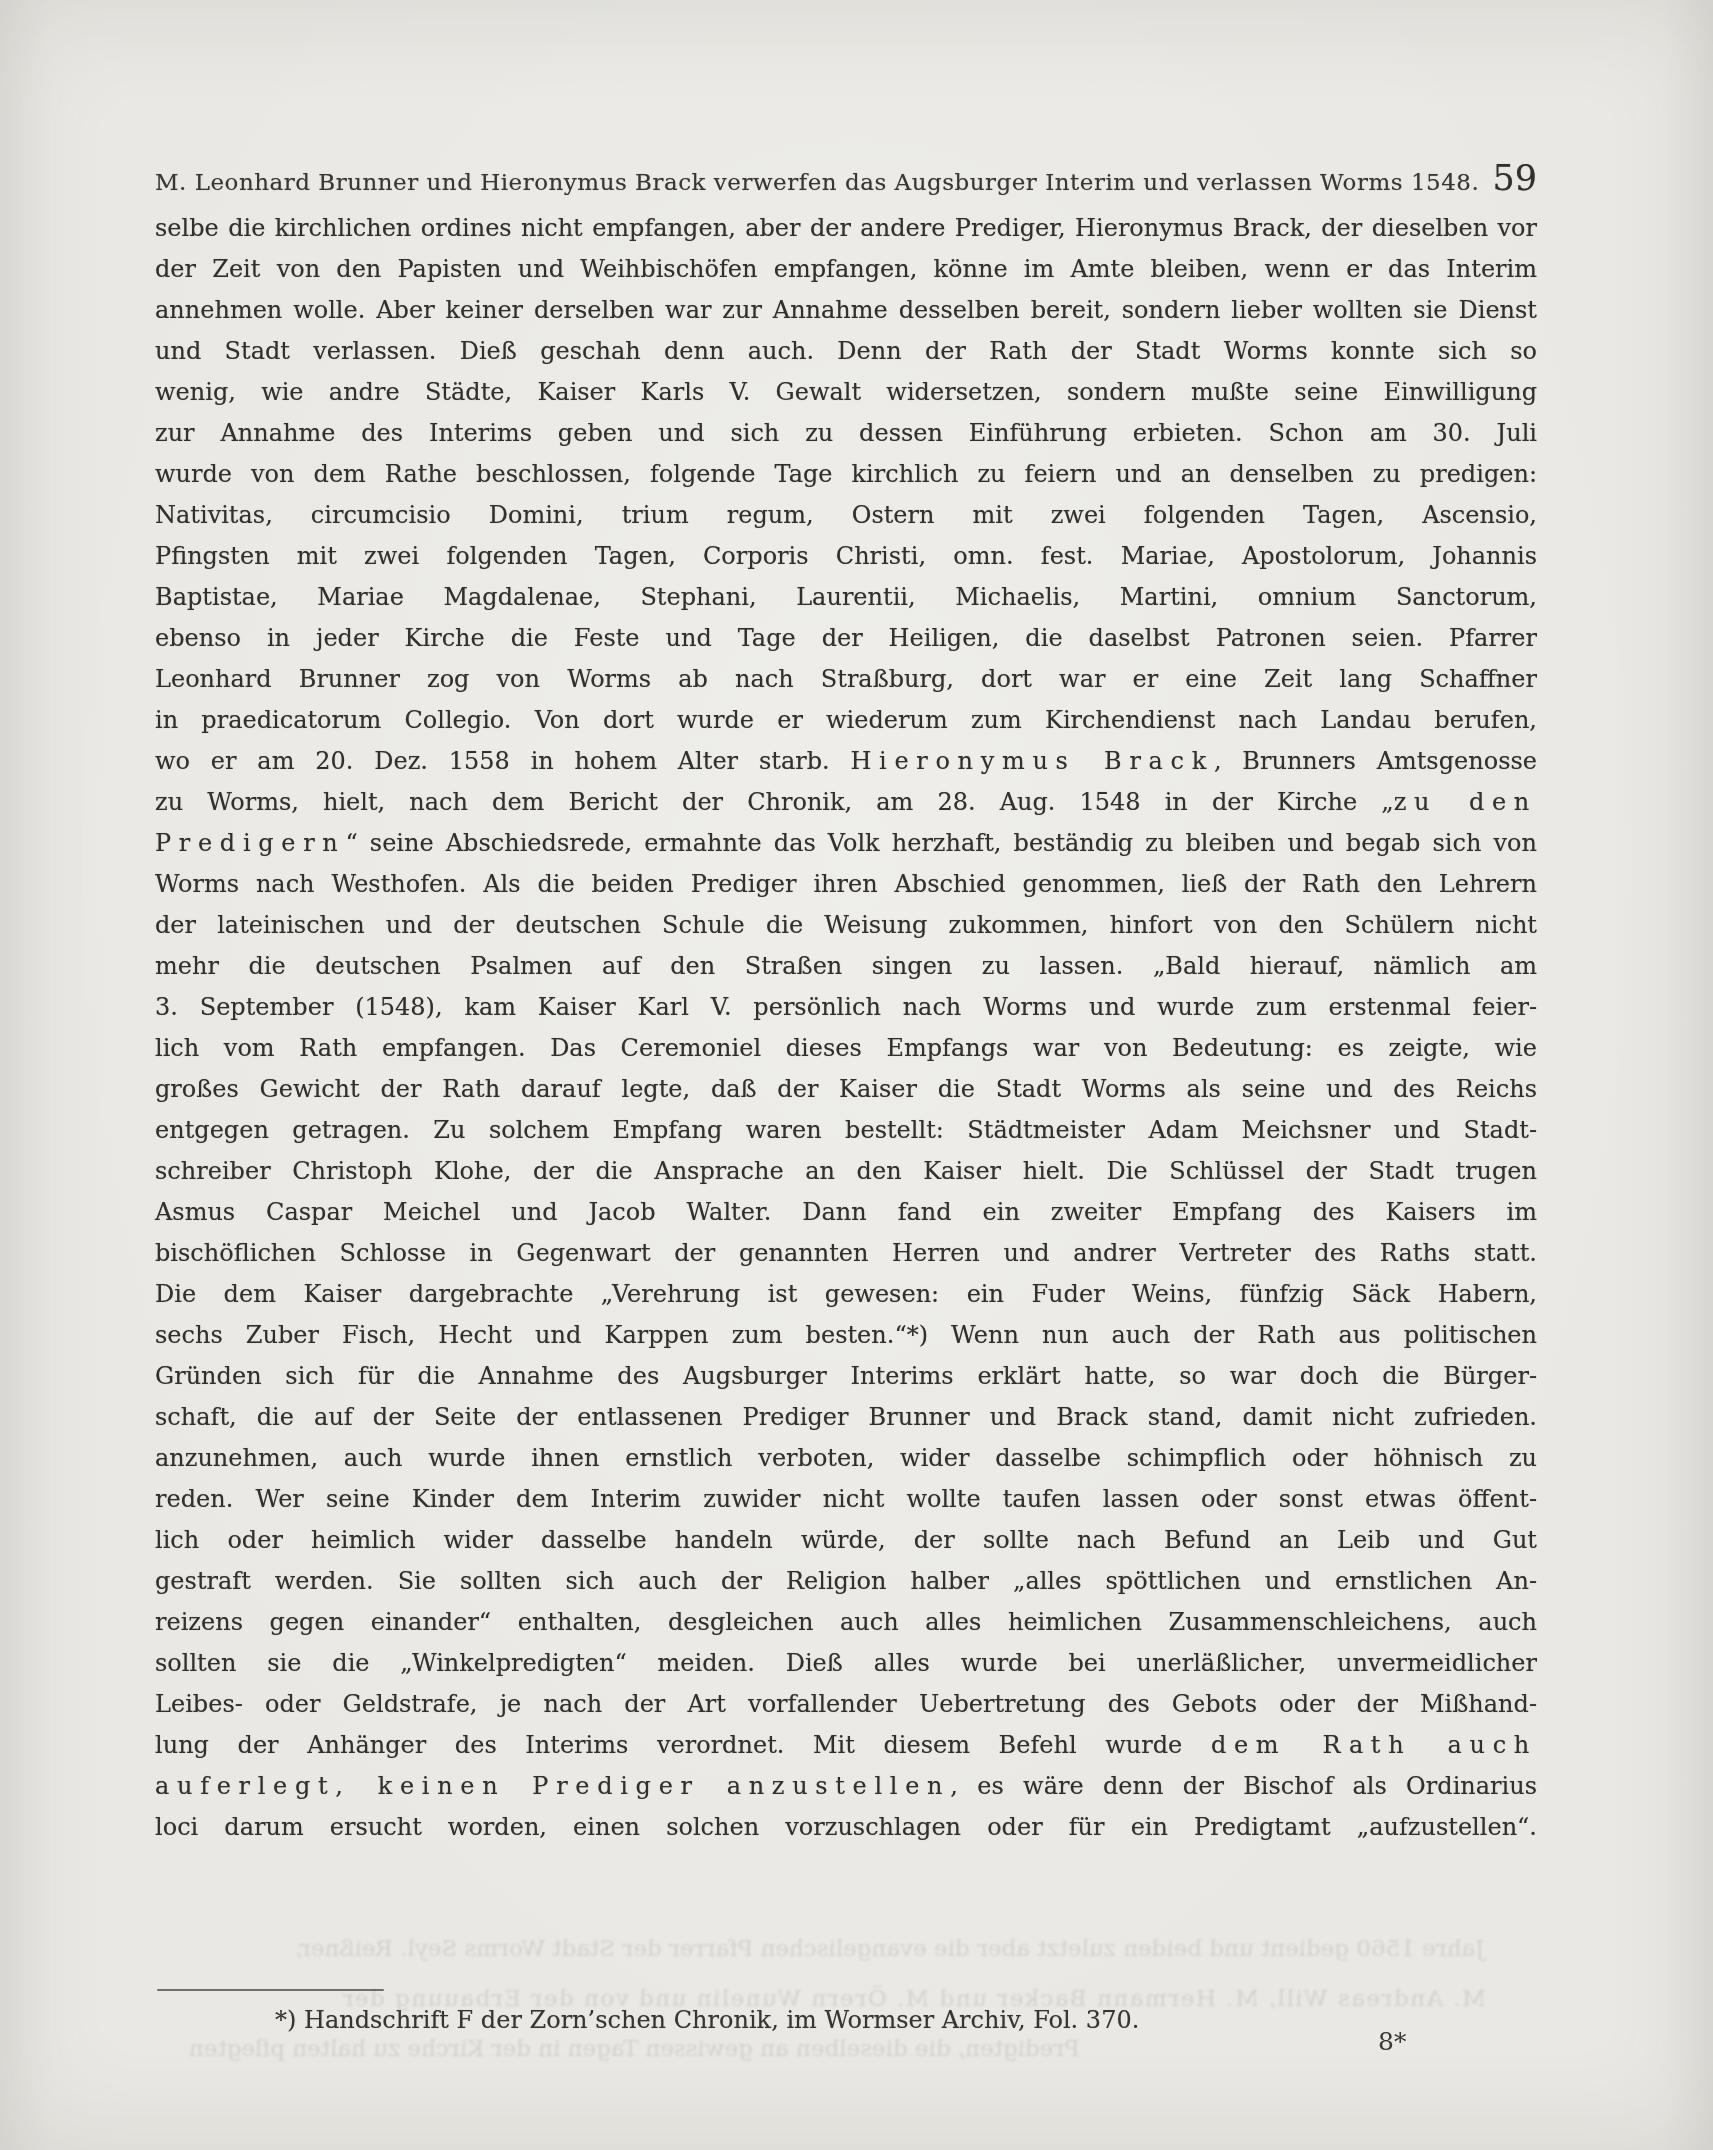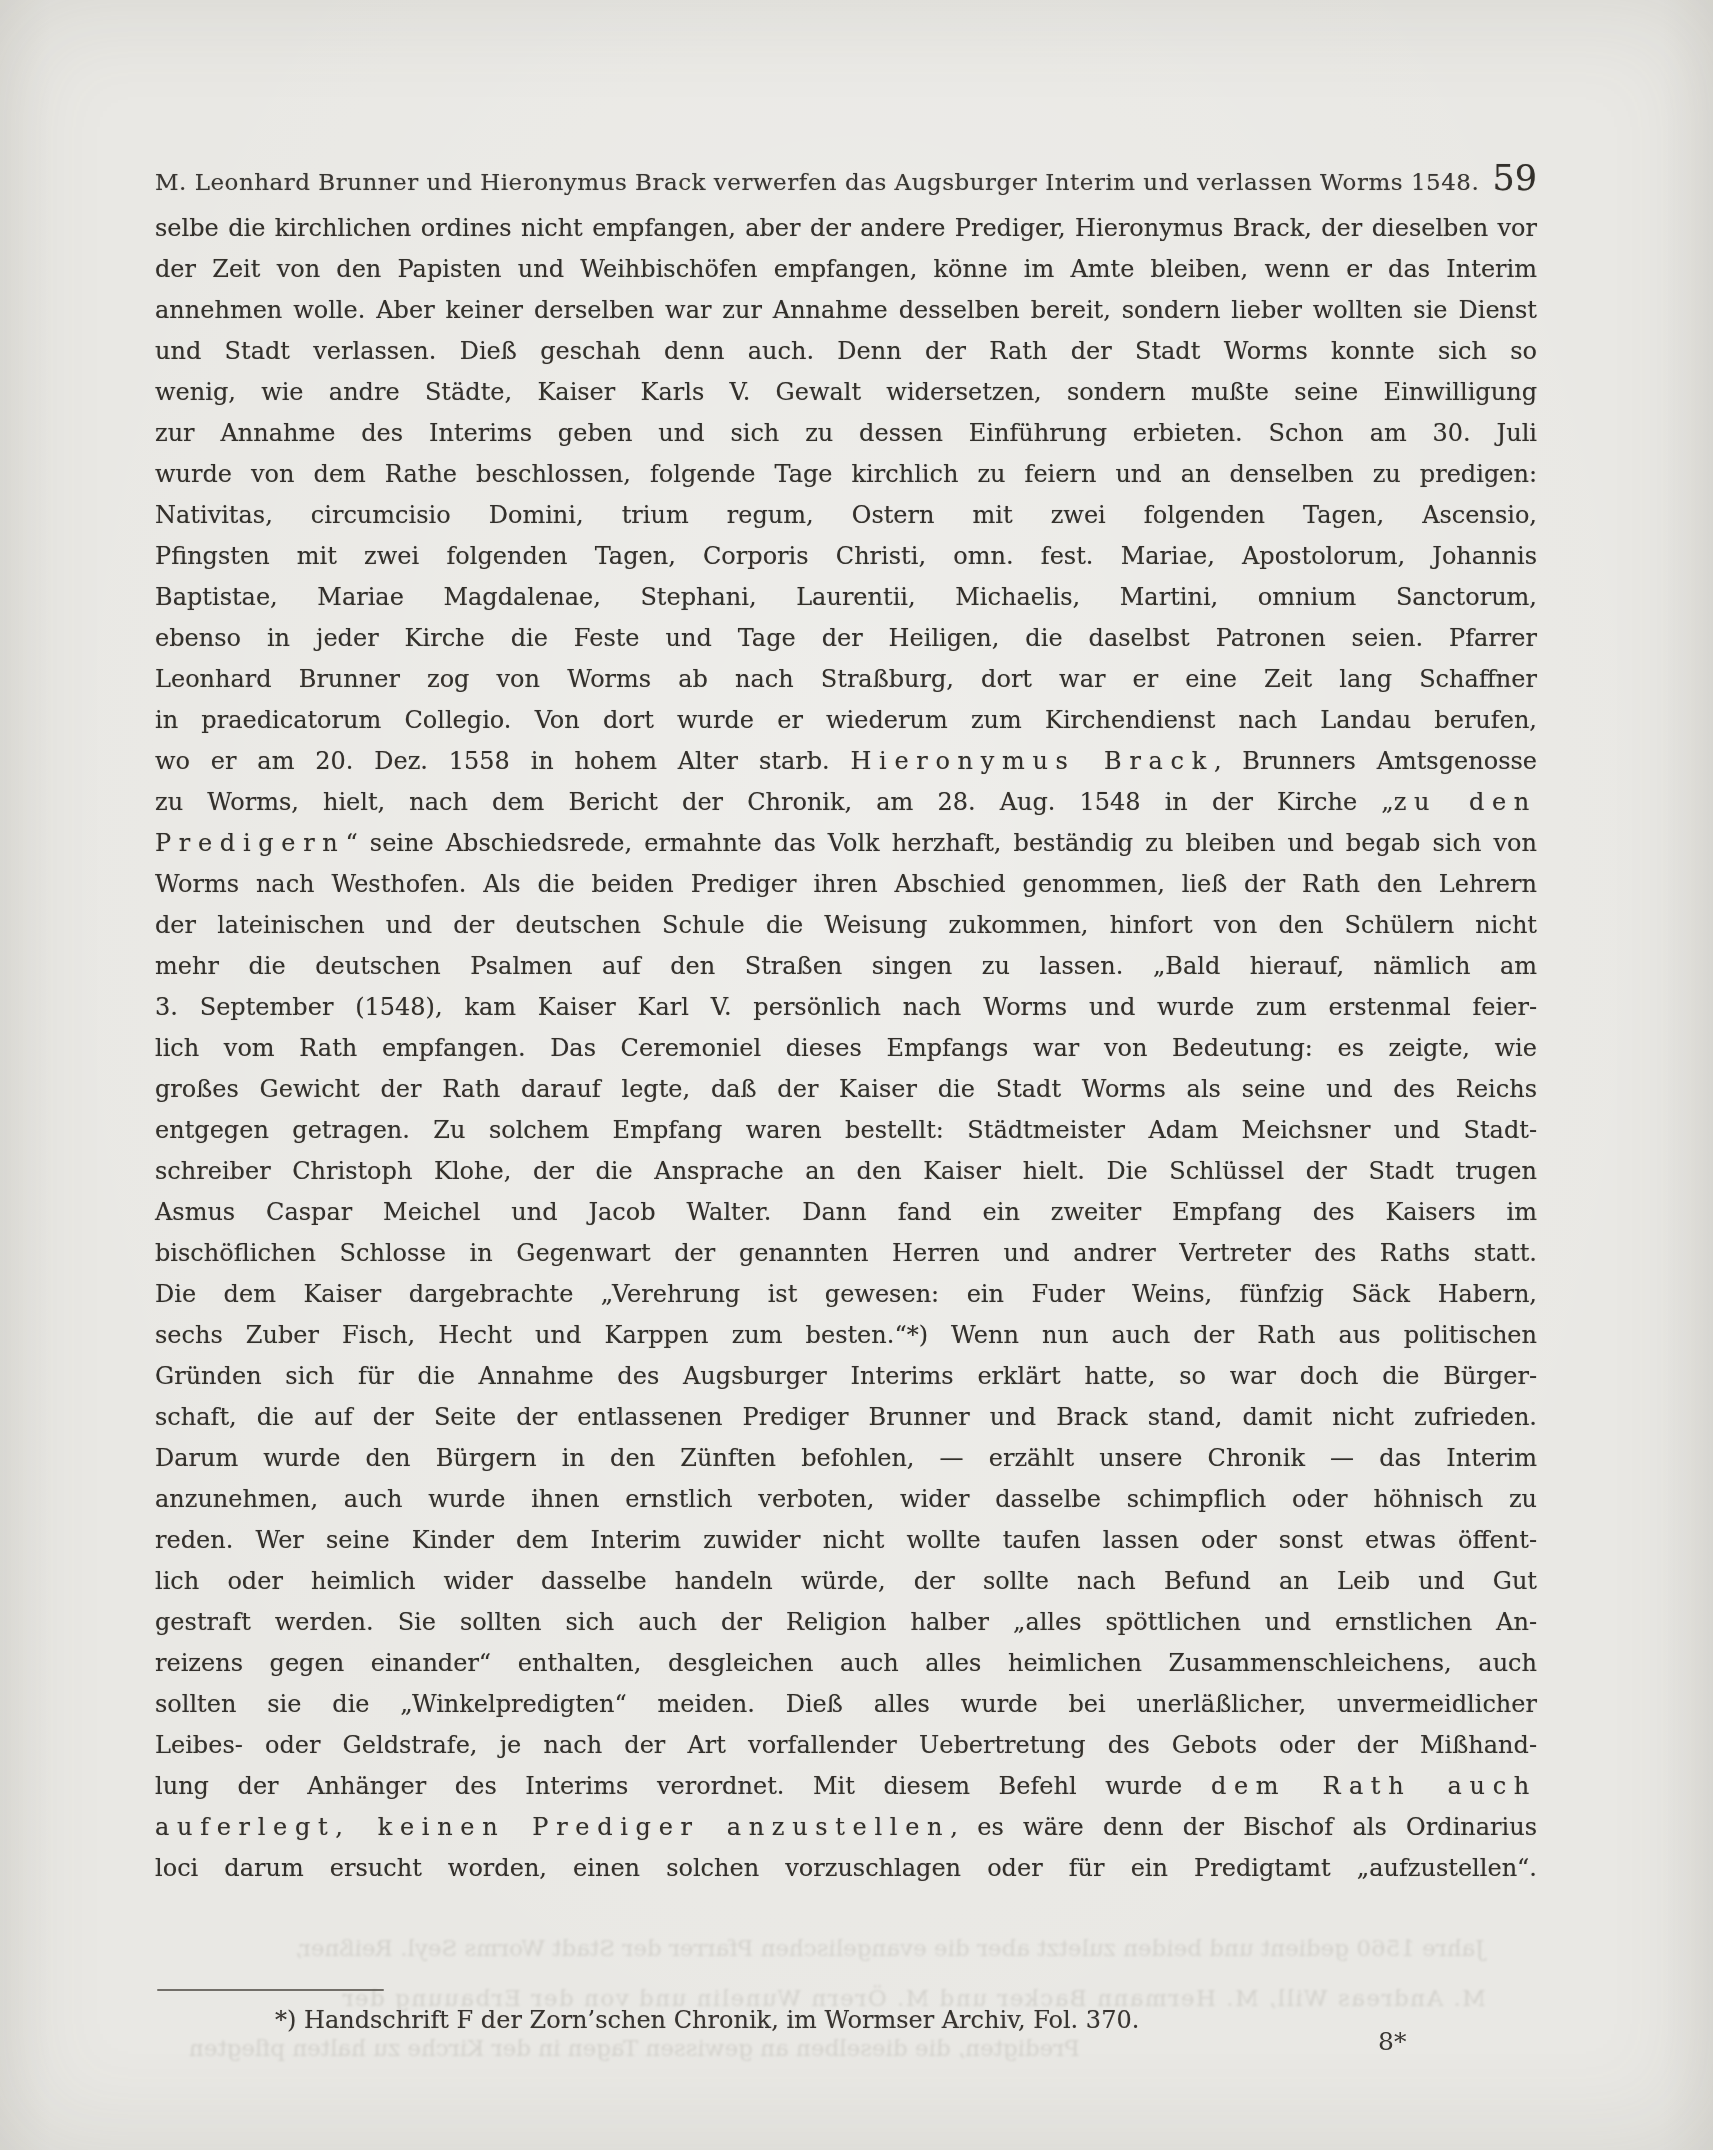--- a/index.html
+++ b/index.html
@@ -96,21 +96,20 @@
       <div class="line" data-interactable="false"><span data-interactable="false">lich vom Rath empfangen. Das Ceremoniel dieses Empfangs war von Bedeutung: es zeigte, wie</span></div>
       <div class="line" data-interactable="false"><span data-interactable="false">großes Gewicht der Rath darauf legte, daß der Kaiser die Stadt Worms als seine und des Reichs</span></div>
       <div class="line" data-interactable="false"><span data-interactable="false">entgegen getragen. Zu solchem Empfang waren bestellt: Städtmeister Adam Meichsner und Stadt-</span></div>
       <div class="line" data-interactable="false"><span data-interactable="false">schreiber Christoph Klohe, der die Ansprache an den Kaiser hielt. Die Schlüssel der Stadt trugen</span></div>
       <div class="line" data-interactable="false"><span data-interactable="false">Asmus Caspar Meichel und Jacob Walter. Dann fand ein zweiter Empfang des Kaisers im</span></div>
       <div class="line" data-interactable="false"><span data-interactable="false">bischöflichen Schlosse in Gegenwart der genannten Herren und andrer Vertreter des Raths statt.</span></div>
       <div class="line" data-interactable="false"><span data-interactable="false">Die dem Kaiser dargebrachte „Verehrung ist gewesen: ein Fuder Weins, fünfzig Säck Habern,</span></div>
       <div class="line" data-interactable="false"><span data-interactable="false">sechs Zuber Fisch, Hecht und Karppen zum besten.“*) Wenn nun auch der Rath aus politischen</span></div>
       <div class="line" data-interactable="false"><span data-interactable="false">Gründen sich für die Annahme des Augsburger Interims erklärt hatte, so war doch die Bürger-</span></div>
       <div class="line" data-interactable="false"><span data-interactable="false">schaft, die auf der Seite der entlassenen Prediger Brunner und Brack stand, damit nicht zufrieden.</span></div>
-      <div class="line" data-interactable="false"><span data-interactable="false">Darum wurde den Bürgern in den Zünften befohlen, — erzählt unsere Chronik — das Interim</span></div>
       <div class="line" data-interactable="false"><span data-interactable="false">anzunehmen, auch wurde ihnen ernstlich verboten, wider dasselbe schimpflich oder höhnisch zu</span></div>
       <div class="line" data-interactable="false"><span data-interactable="false">reden. Wer seine Kinder dem Interim zuwider nicht wollte taufen lassen oder sonst etwas öffent-</span></div>
       <div class="line" data-interactable="false"><span data-interactable="false">lich oder heimlich wider dasselbe handeln würde, der sollte nach Befund an Leib und Gut</span></div>
       <div class="line" data-interactable="false"><span data-interactable="false">gestraft werden. Sie sollten sich auch der Religion halber „alles spöttlichen und ernstlichen An-</span></div>
       <div class="line" data-interactable="false"><span data-interactable="false">reizens gegen einander“ enthalten, desgleichen auch alles heimlichen Zusammenschleichens, auch</span></div>
       <div class="line" data-interactable="false"><span data-interactable="false">sollten sie die „Winkelpredigten“ meiden. Dieß alles wurde bei unerläßlicher, unvermeidlicher</span></div>
       <div class="line" data-interactable="false"><span data-interactable="false">Leibes- oder Geldstrafe, je nach der Art vorfallender Uebertretung des Gebots oder der Mißhand-</span></div>
       <div class="line" data-interactable="false"><span data-interactable="false">lung der Anhänger des Interims verordnet. Mit diesem Befehl wurde </span><span class="sp" data-interactable="false">dem Rath auch</span></div>
       <div class="line" data-interactable="false"><span class="sp" data-interactable="false">auferlegt, keinen Prediger anzustellen</span><span data-interactable="false">, es wäre denn der Bischof als Ordinarius</span></div>
       <div class="line" data-interactable="false"><span data-interactable="false">loci darum ersucht worden, einen solchen vorzuschlagen oder für ein Predigtamt „aufzustellen“.</span></div>

